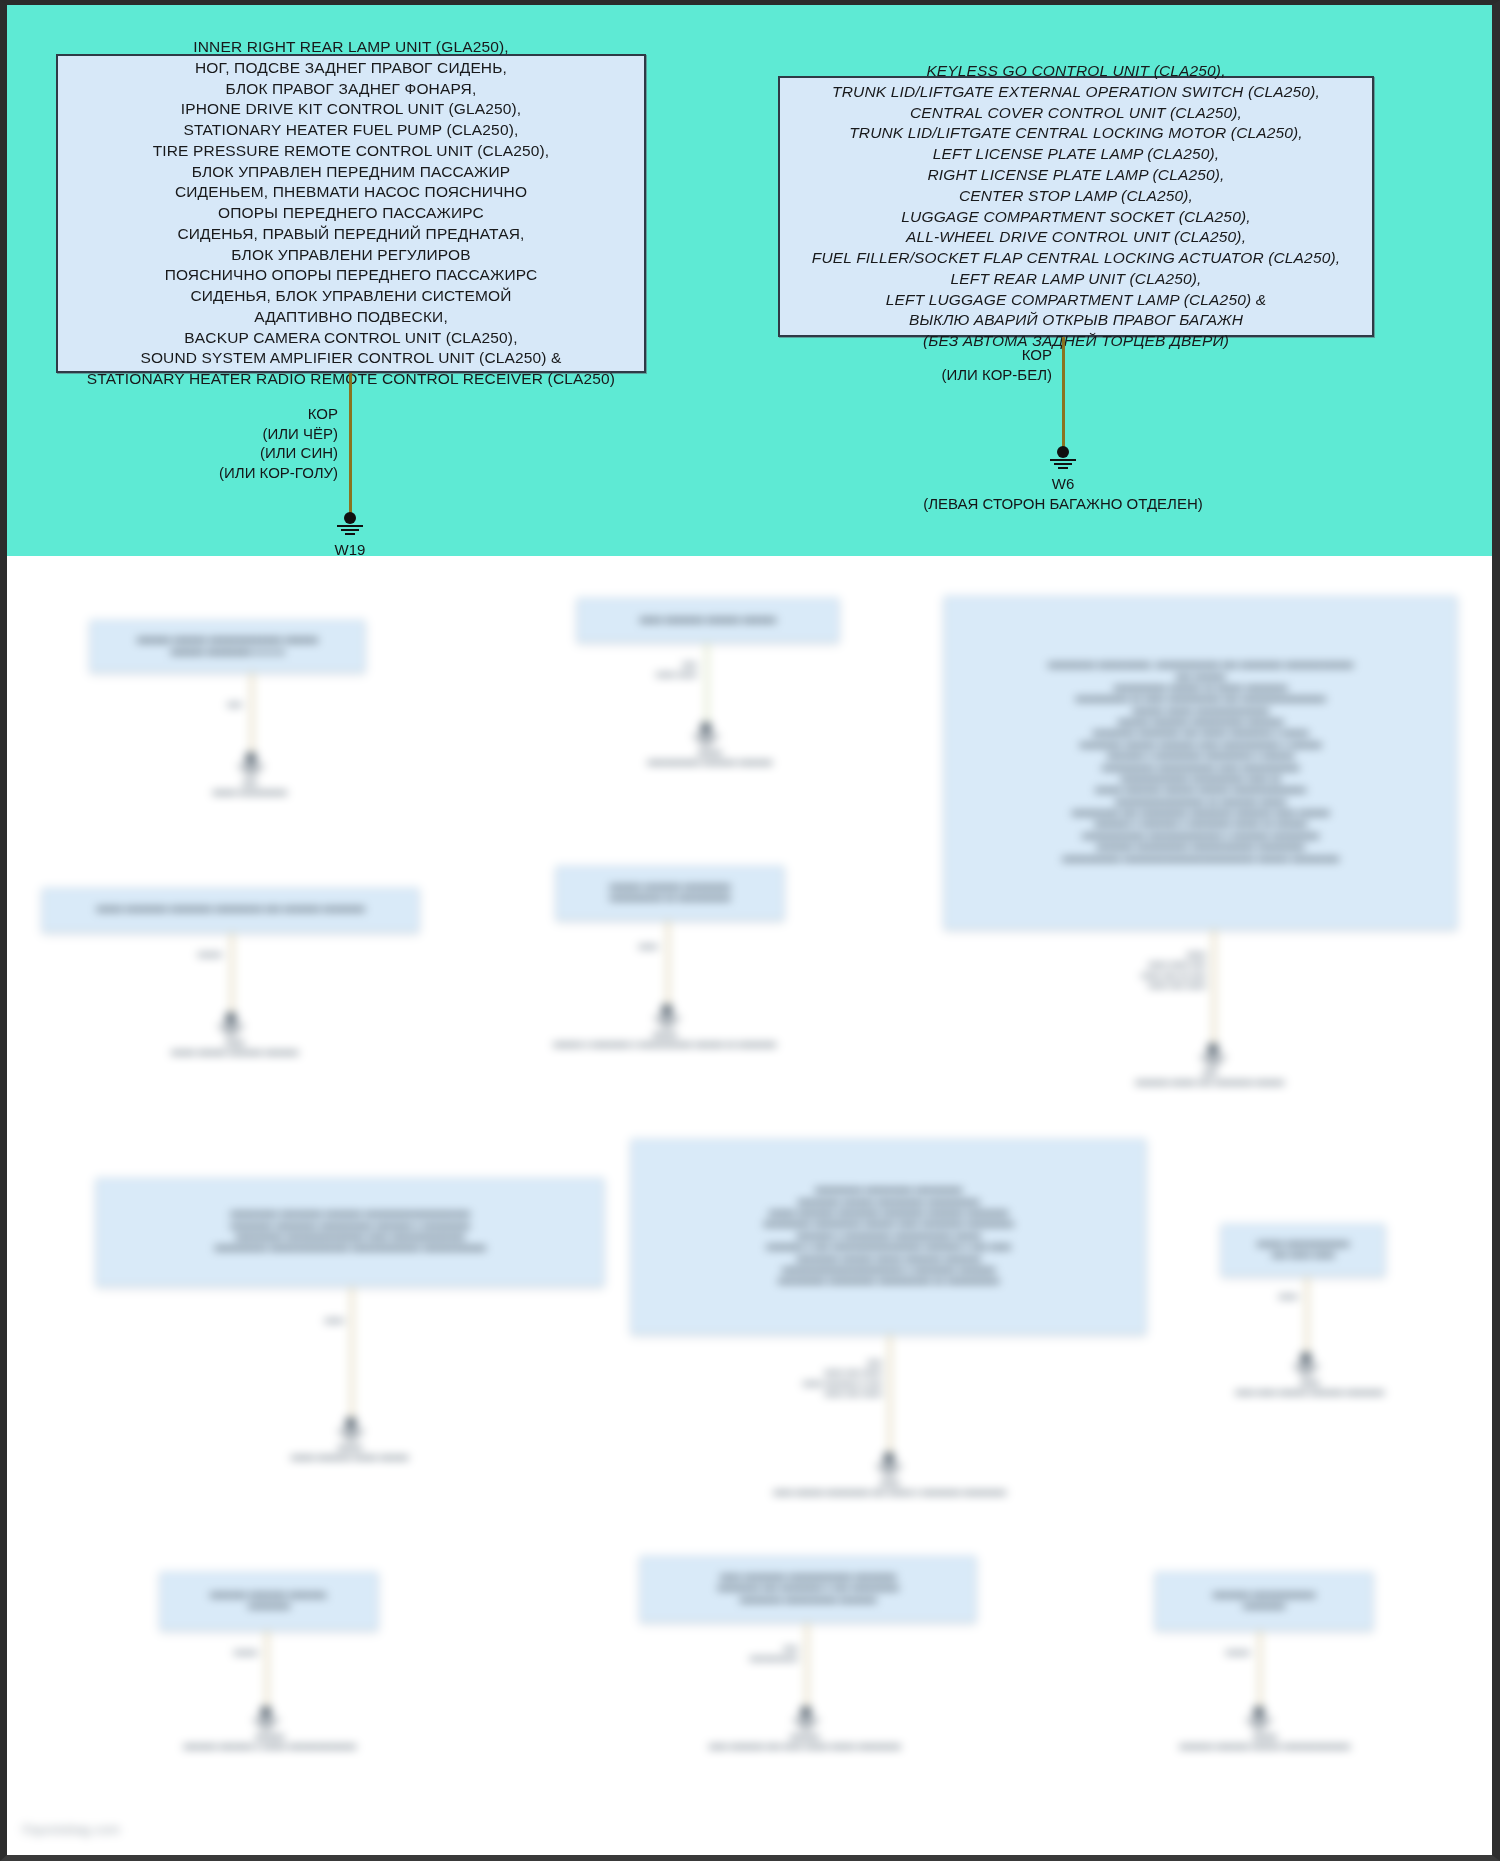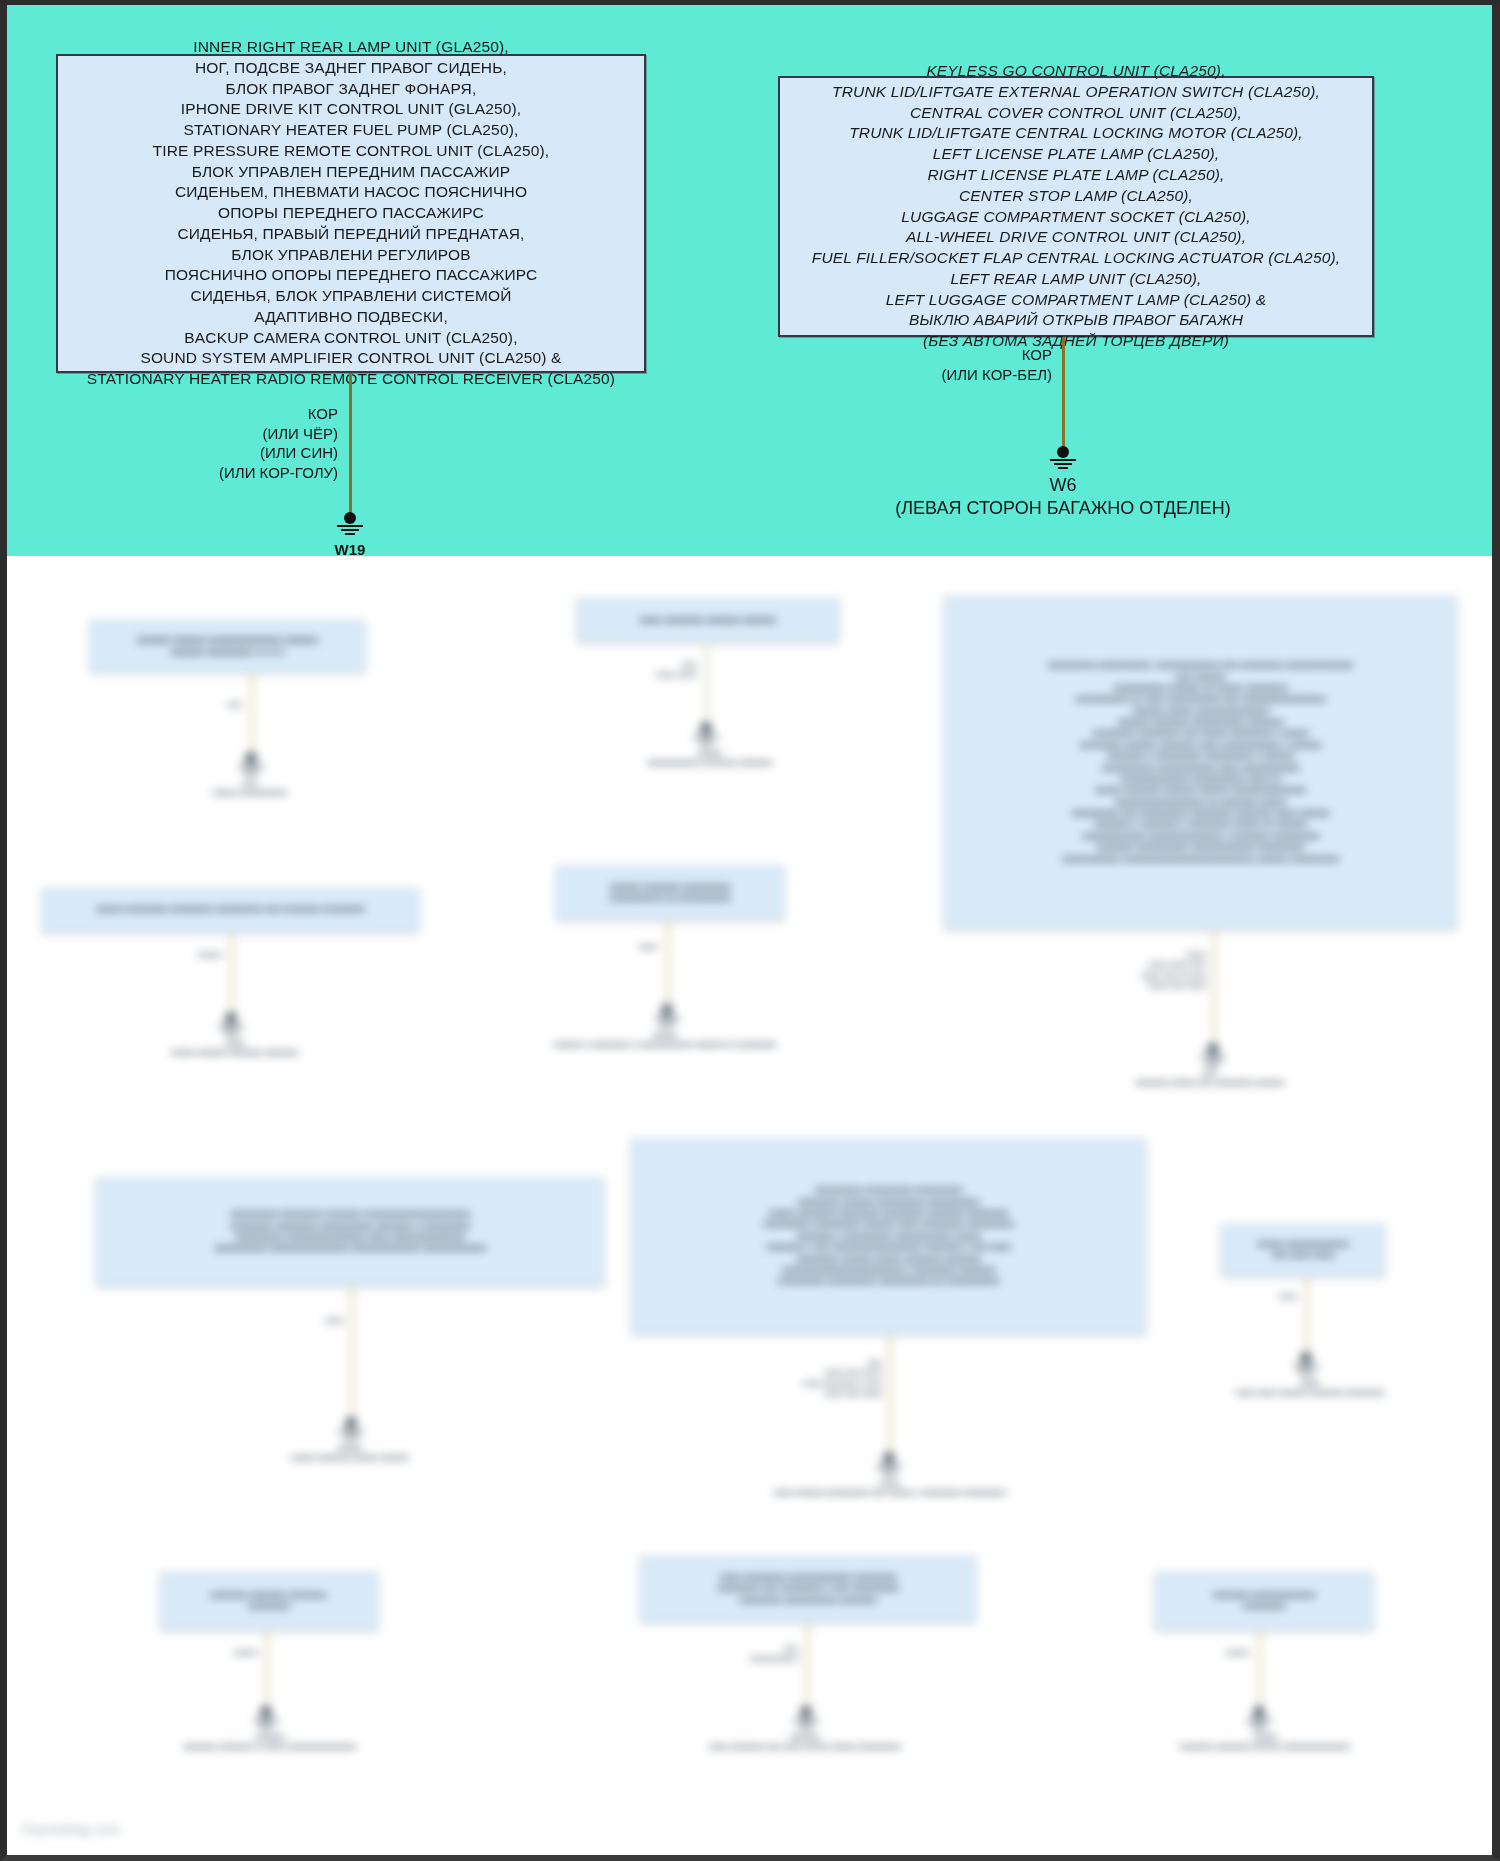--- a/index.html
+++ b/index.html
@@ -207,21 +207,21 @@
       <span style="display:block">(ИЛИ КОР-ГОЛУ)</span>
     </div>
 
     <div class="gnd" style="left:333px; top:512px;">
       <div class="dot"></div>
       <div class="b1"></div>
       <div class="b2"></div>
       <div class="b3"></div>
     </div>
 
-    <div class="gnd-caption" style="left:150px; top:540px; width:400px; font-size:15px;font-weight:bold;">
+    <div class="gnd-caption" style="left:150px; top:540px; width:400px; font-size:15px;">
       <span class="name">W19</span>
 
     </div>
 
     <div class="box sharp" style="left:778px; top:76px; width:596px; height:261px; font-size:15.5px;font-style:italic;">
       <div class="lines">
         <span class="ln">KEYLESS GO CONTROL UNIT (CLA250),</span>
         <span class="ln">TRUNK LID/LIFTGATE EXTERNAL OPERATION SWITCH (CLA250),</span>
         <span class="ln">CENTRAL COVER CONTROL UNIT (CLA250),</span>
         <span class="ln">TRUNK LID/LIFTGATE CENTRAL LOCKING MOTOR (CLA250),</span>
@@ -245,21 +245,21 @@
       <span style="display:block">(ИЛИ КОР-БЕЛ)</span>
     </div>
 
     <div class="gnd" style="left:1046px; top:446px;">
       <div class="dot"></div>
       <div class="b1"></div>
       <div class="b2"></div>
       <div class="b3"></div>
     </div>
 
-    <div class="gnd-caption" style="left:813px; top:474px; width:500px; font-size:18px;">
+    <div class="gnd-caption" style="left:813px; top:474px; width:500px; font-size:15px;">
       <span class="name">W6</span>
       <span class="loc">(ЛЕВАЯ СТОРОН БАГАЖНО ОТДЕЛЕН)</span>
     </div>
 
   </div>
 
   <div id="blur-layer">
     <div class="inner">
 
       <div class="box soft" style="left:90px; top:620px; width:275px; height:52px; font-size:9px;">

